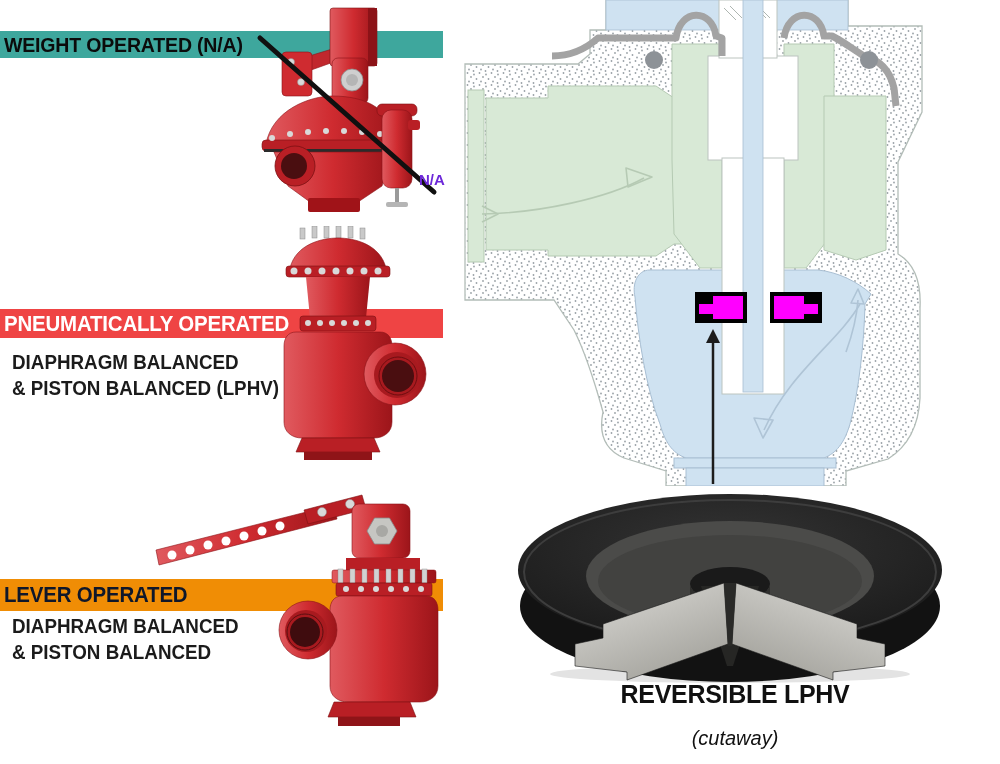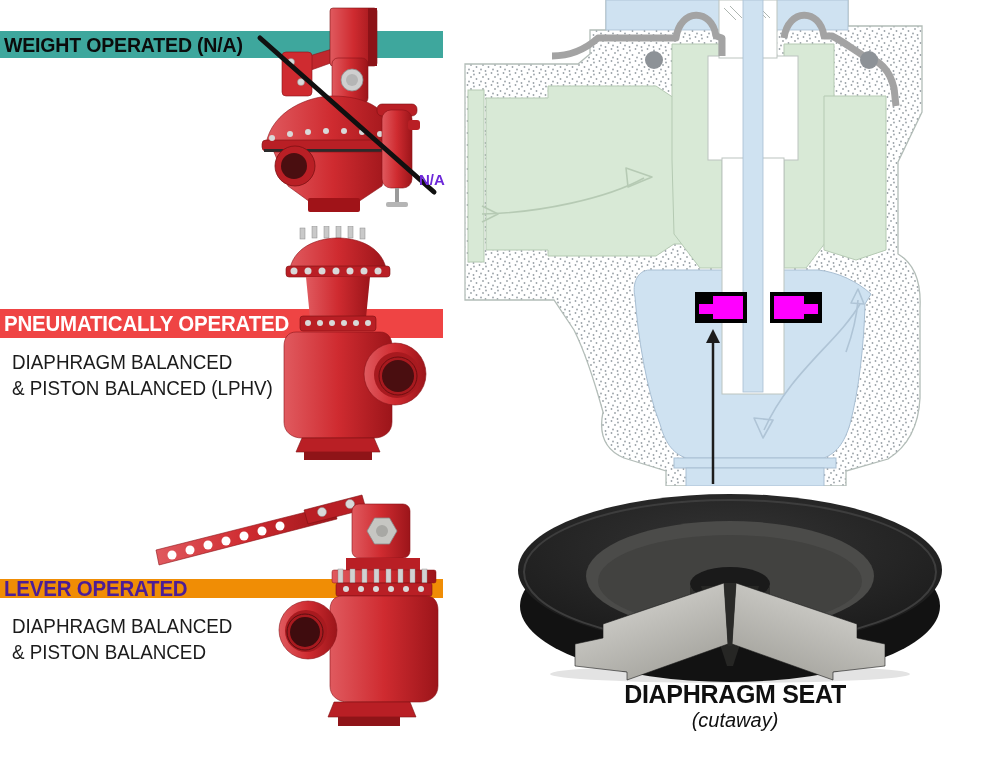--- a/index.html
+++ b/index.html
@@ -2,31 +2,31 @@
 <html><head>
 <meta charset="utf-8">
 <style>
   html,body{margin:0;padding:0;background:#fff}
   .canvas{position:relative;width:1000px;height:764px;background:#ffffff;
           font-family:"Liberation Sans",sans-serif;overflow:hidden}
   .banner{position:absolute;left:0;display:flex;align-items:center;
           padding-left:4px;box-sizing:border-box}
   .banner-teal{top:31px;width:443px;height:27px;background:#3EA79D;color:#0b0b0b;font-size:21px}
   .banner-red{top:309px;width:443px;height:29px;background:#ef4444;color:#ffffff;font-size:22px}
-  .banner-orange{top:579px;width:443px;height:19px;background:#F08D05;color:#4c1d95;font-size:22px}
+  .banner-orange{top:579px;width:443px;height:32px;background:#F08D05;color:#0f172a;font-size:22px}
   .cond{display:inline-block;transform:scaleX(.93);transform-origin:left center;
         white-space:nowrap;font-weight:700;letter-spacing:-.2px}
-  .sub{position:absolute;left:12px;color:#1b1b1b;font-size:20px;line-height:26px;font-weight:400}
+  .sub{position:absolute;left:12px;color:#1b1b1b;font-size:20px;line-height:26px;font-weight:700}
   .sub div{white-space:nowrap;transform:scaleX(.94);transform-origin:left center}
   .sub-pneumatic{top:349px}
   .sub-lever{top:613px}
   .na-note{position:absolute;left:419px;top:171px;font-weight:700;font-size:15px;color:#6d28d9}
   .caption{position:absolute;left:540px;top:680px;width:390px;text-align:center;color:#101010}
   .caption .t{font-size:25px;font-weight:700;letter-spacing:-.3px}
-  .caption .s{font-size:20px;font-style:italic;font-weight:400;margin-top:0}
+  .caption .s{font-size:20px;font-style:italic;font-weight:400;margin-top:18px}
   svg{position:absolute;display:block}
 </style>
 </head>
 <body>
 
 <div class="canvas">
 
   <div class="banner banner-teal">
     <span class="cond">WEIGHT OPERATED (N/A)</span>
   </div>
@@ -271,17 +271,17 @@
     <ellipse cx="230" cy="93" rx="132" ry="46" fill="#424240"></ellipse>
     <ellipse cx="230" cy="96" rx="40" ry="17" fill="#1A1A1A"></ellipse>
     <polygon points="201,98 259,98 233,178 227,178" fill="#262624"></polygon>
     <path d="M 190,96 A 40,17 0 0 0 270,96 L 270,126 A 40,17 0 0 1 190,126 Z" fill="#2F2F2D"></path>
     <path d="M 224,95 L 103,136 L 103,150 L 75,156 L 75,178 L 127,184 L 127,192 L 228,156 Z" fill="url(#spgL)" stroke="#1A1A1A" stroke-width=".6"></path>
     <path d="M 236,95 L 357,136 L 357,150 L 385,156 L 385,178 L 333,184 L 333,192 L 232,156 Z" fill="url(#spgR)" stroke="#1A1A1A" stroke-width=".6"></path>
     <polygon points="224,95 236,95 232,158 228,158" fill="#2A2A28"></polygon>
   </svg>
 
   <div class="caption">
-    <div class="t">DIAPHRAGM SEAT</div>
+    <div class="t">REVERSIBLE LPHV</div>
     <div class="s">(cutaway)</div>
   </div>
 
 </div>
 
 </body></html>

